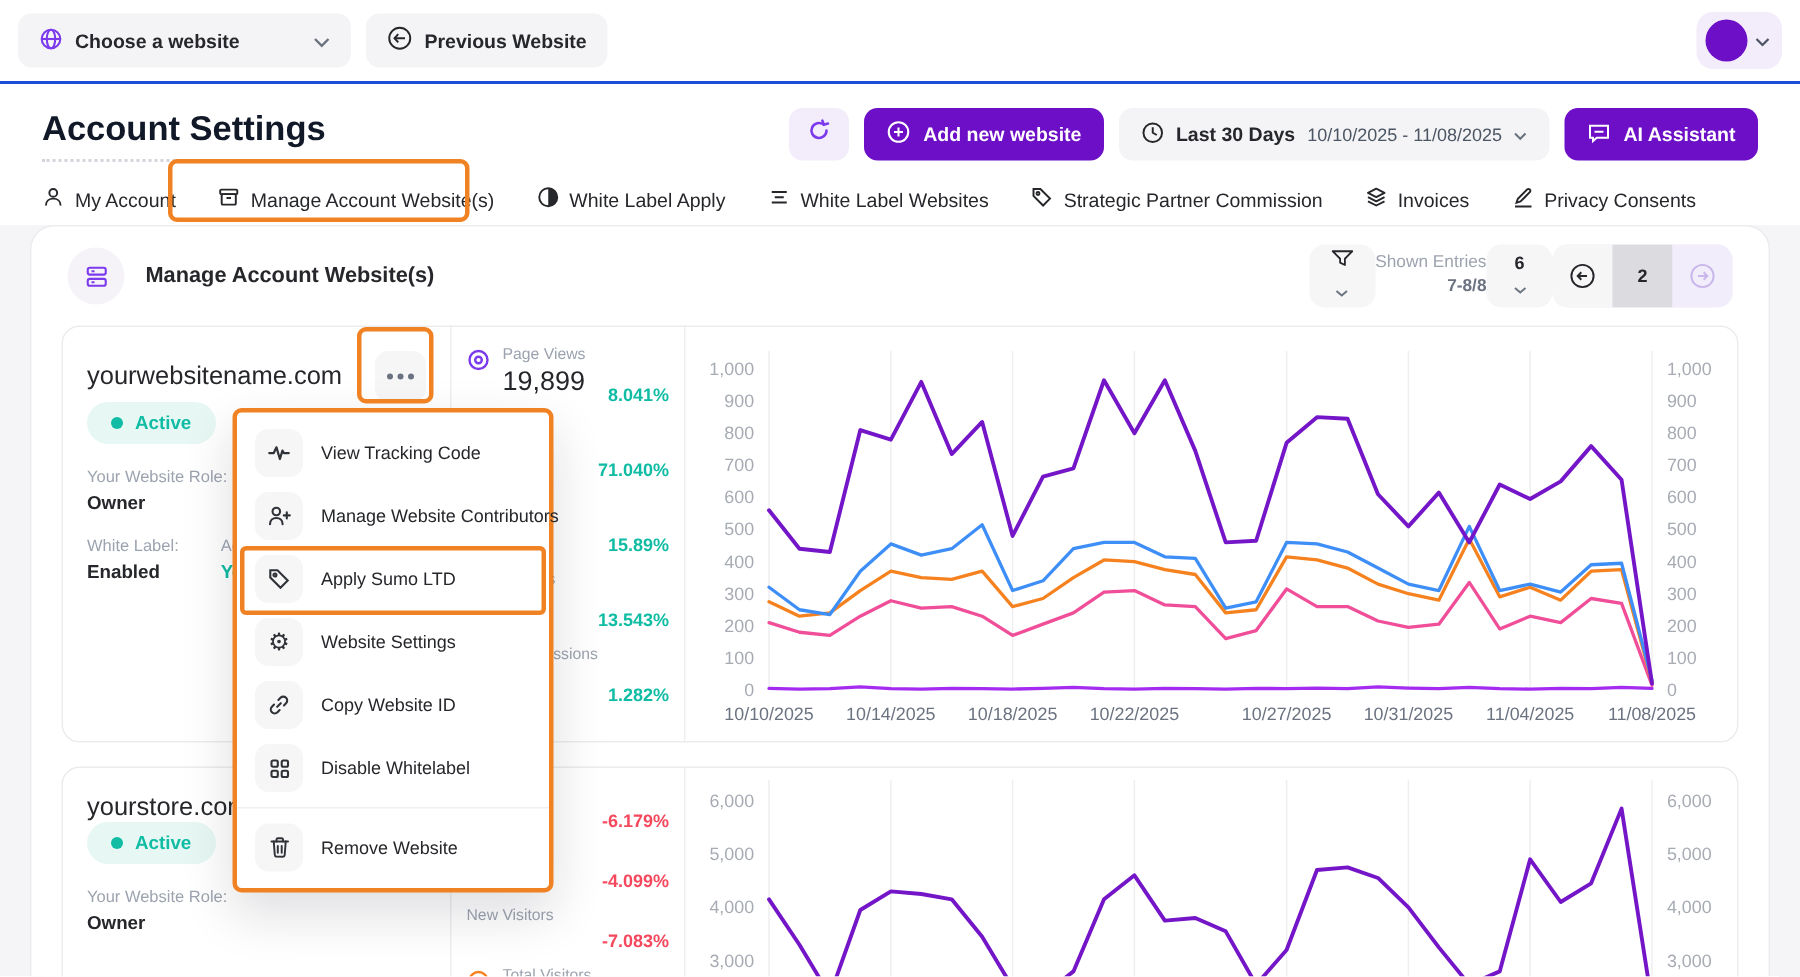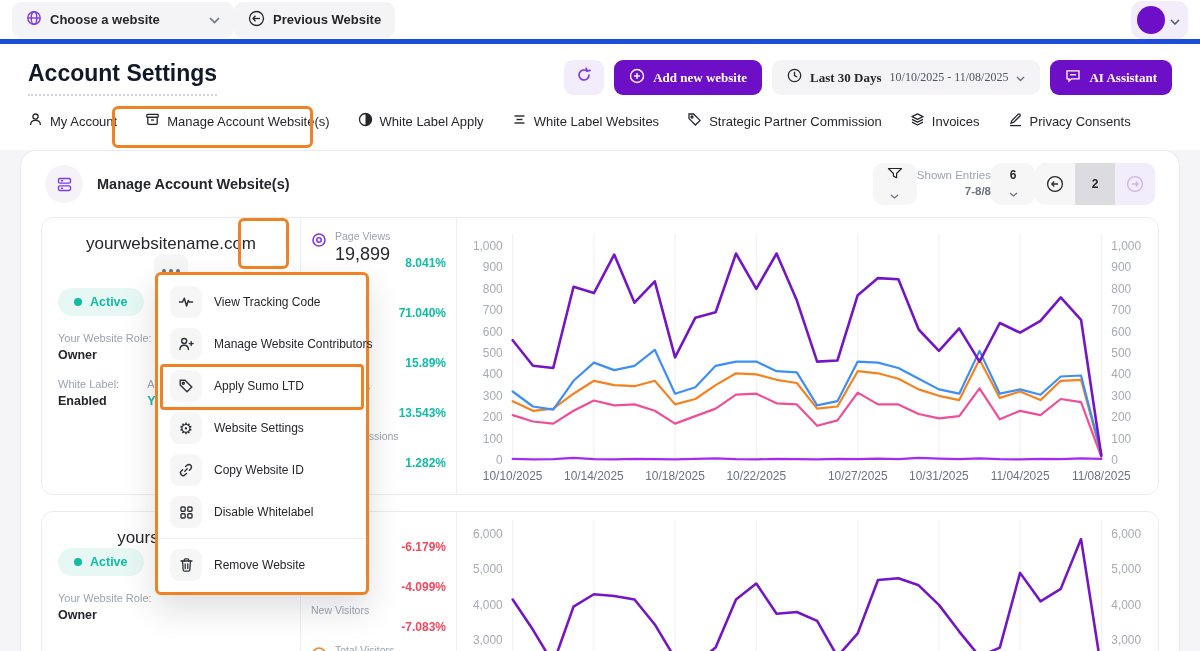--- a/index.html
+++ b/index.html
@@ -1,35 +1,35 @@
 <!DOCTYPE html>
 <html><head>
 <meta charset="utf-8">
 <style>
   * { margin:0; padding:0; box-sizing:border-box; }
   html,body { width:1200px; height:651px; overflow:hidden; background:#fff;
     font-family:"Liberation Sans", sans-serif; color:#1F2937; }
   body { position:relative; }
 
   
-  .topbar { height:44px; display:flex; align-items:center; padding:0 12px; 
-    border-bottom:5px solid #1d4ed8; background:#fff; }
+  .topbar { height:56px; display:flex; align-items:center; padding:0 12px; gap:10px;
+    border-bottom:2px solid #1d4ed8; background:#fff; }
   .tb-btn { height:36px; display:flex; align-items:center; gap:8px; background:#F4F4F6;
     border-radius:9px; padding:0 14px; font-size:13px; font-weight:600; color:#26272B; cursor:pointer; }
   .tb-select { width:222px; justify-content:flex-start; }
   .tb-select .chev { margin-left:auto; }
   .spacer { flex:1; }
   .avatar-box { height:38px; display:flex; align-items:center; gap:5px; background:#F3ECFB;
     border-radius:11px; padding:0 8px 0 6px; cursor:pointer; }
   .avatar-circle { width:28px; height:28px; border-radius:50%; background:#6D0FC7; }
 
   
   .header-row { display:flex; align-items:flex-start; justify-content:space-between; padding:16px 28px 6px; }
   .page-title { font-size:23px; font-weight:700; color:#111827; border-bottom:2px dotted #D4D4DC; padding-bottom:7px; }
-  .actions { display:flex; gap:10px; align-items:flex-end;font-family:Liberation Serif, serif; }
+  .actions { display:flex; gap:10px; align-items:flex-end; }
   .btn { height:35px; border:none; border-radius:9px; display:flex; align-items:center; gap:8px;
     font-size:13px; font-weight:700; padding:0 15px; cursor:pointer; font-family:inherit; }
   .btn-ghost-purple { background:#F3ECFB; color:#7C3AED; width:40px; justify-content:center; font-size:17px; padding:0; }
   .btn-purple { background:#6D0FC7; color:#fff; }
   .btn-gray { background:#F4F4F6; color:#26272B; }
   .btn-gray .date-val { font-weight:400; font-size:12px; color:#4B5563; }
 
   
   .tabs { display:flex; align-items:center; gap:28px; padding:10px 28px 14px; }
   .tab { display:flex; align-items:center; gap:7px; font-size:13px; font-weight:500; color:#26272B;
@@ -55,21 +55,21 @@
   .pg-prev { background:#F6F6F7; }
   .pg-num { background:#DCDCE0; font-size:12px; font-weight:700; color:#26272B; }
   .pg-next { background:#F2EDFA; }
 
   
   .site-card { margin:0 20px; border:1px solid #ECECEE; border-radius:12px; display:flex; background:#fff; }
   .site-card.first { height:278px; }
   .site-card.second { height:170px; margin-top:16px; }
   .site-info { width:258px; padding:16px 16px 0 16px; position:relative; flex:0 0 auto; }
   .site-domain { font-size:17px; font-weight:500; color:#26272B; white-space:nowrap; }
-  .domain-row { display:flex; align-items:center; justify-content:space-between;flex-direction:column; }
+  .domain-row { display:flex; align-items:center; justify-content:space-between; }
   .dots-btn { width:34px; height:34px; border-radius:9px; background:#F6F6F7; display:flex; align-items:center;
     justify-content:center; gap:3px; cursor:pointer; flex:0 0 auto; }
   .dots-btn i { width:4px; height:4px; border-radius:50%; background:#6B7280; }
   .badge { display:inline-flex; align-items:center; gap:8px; background:#E7F8F4;
     border-radius:16px; padding:7px 16px; font-size:12.5px; font-weight:700; color:#10BCA4; }
   .badge i { width:8px; height:8px; border-radius:50%; background:#10BCA4; }
   .meta { margin-top:16px; font-size:11px; color:#9CA3AF; }
   .meta b { display:block; margin-top:4px; font-size:12.5px; color:#26272B; font-weight:700; }
   .meta .teal { color:#10BCA4; }
   .meta-grid { display:flex; gap:28px; }

